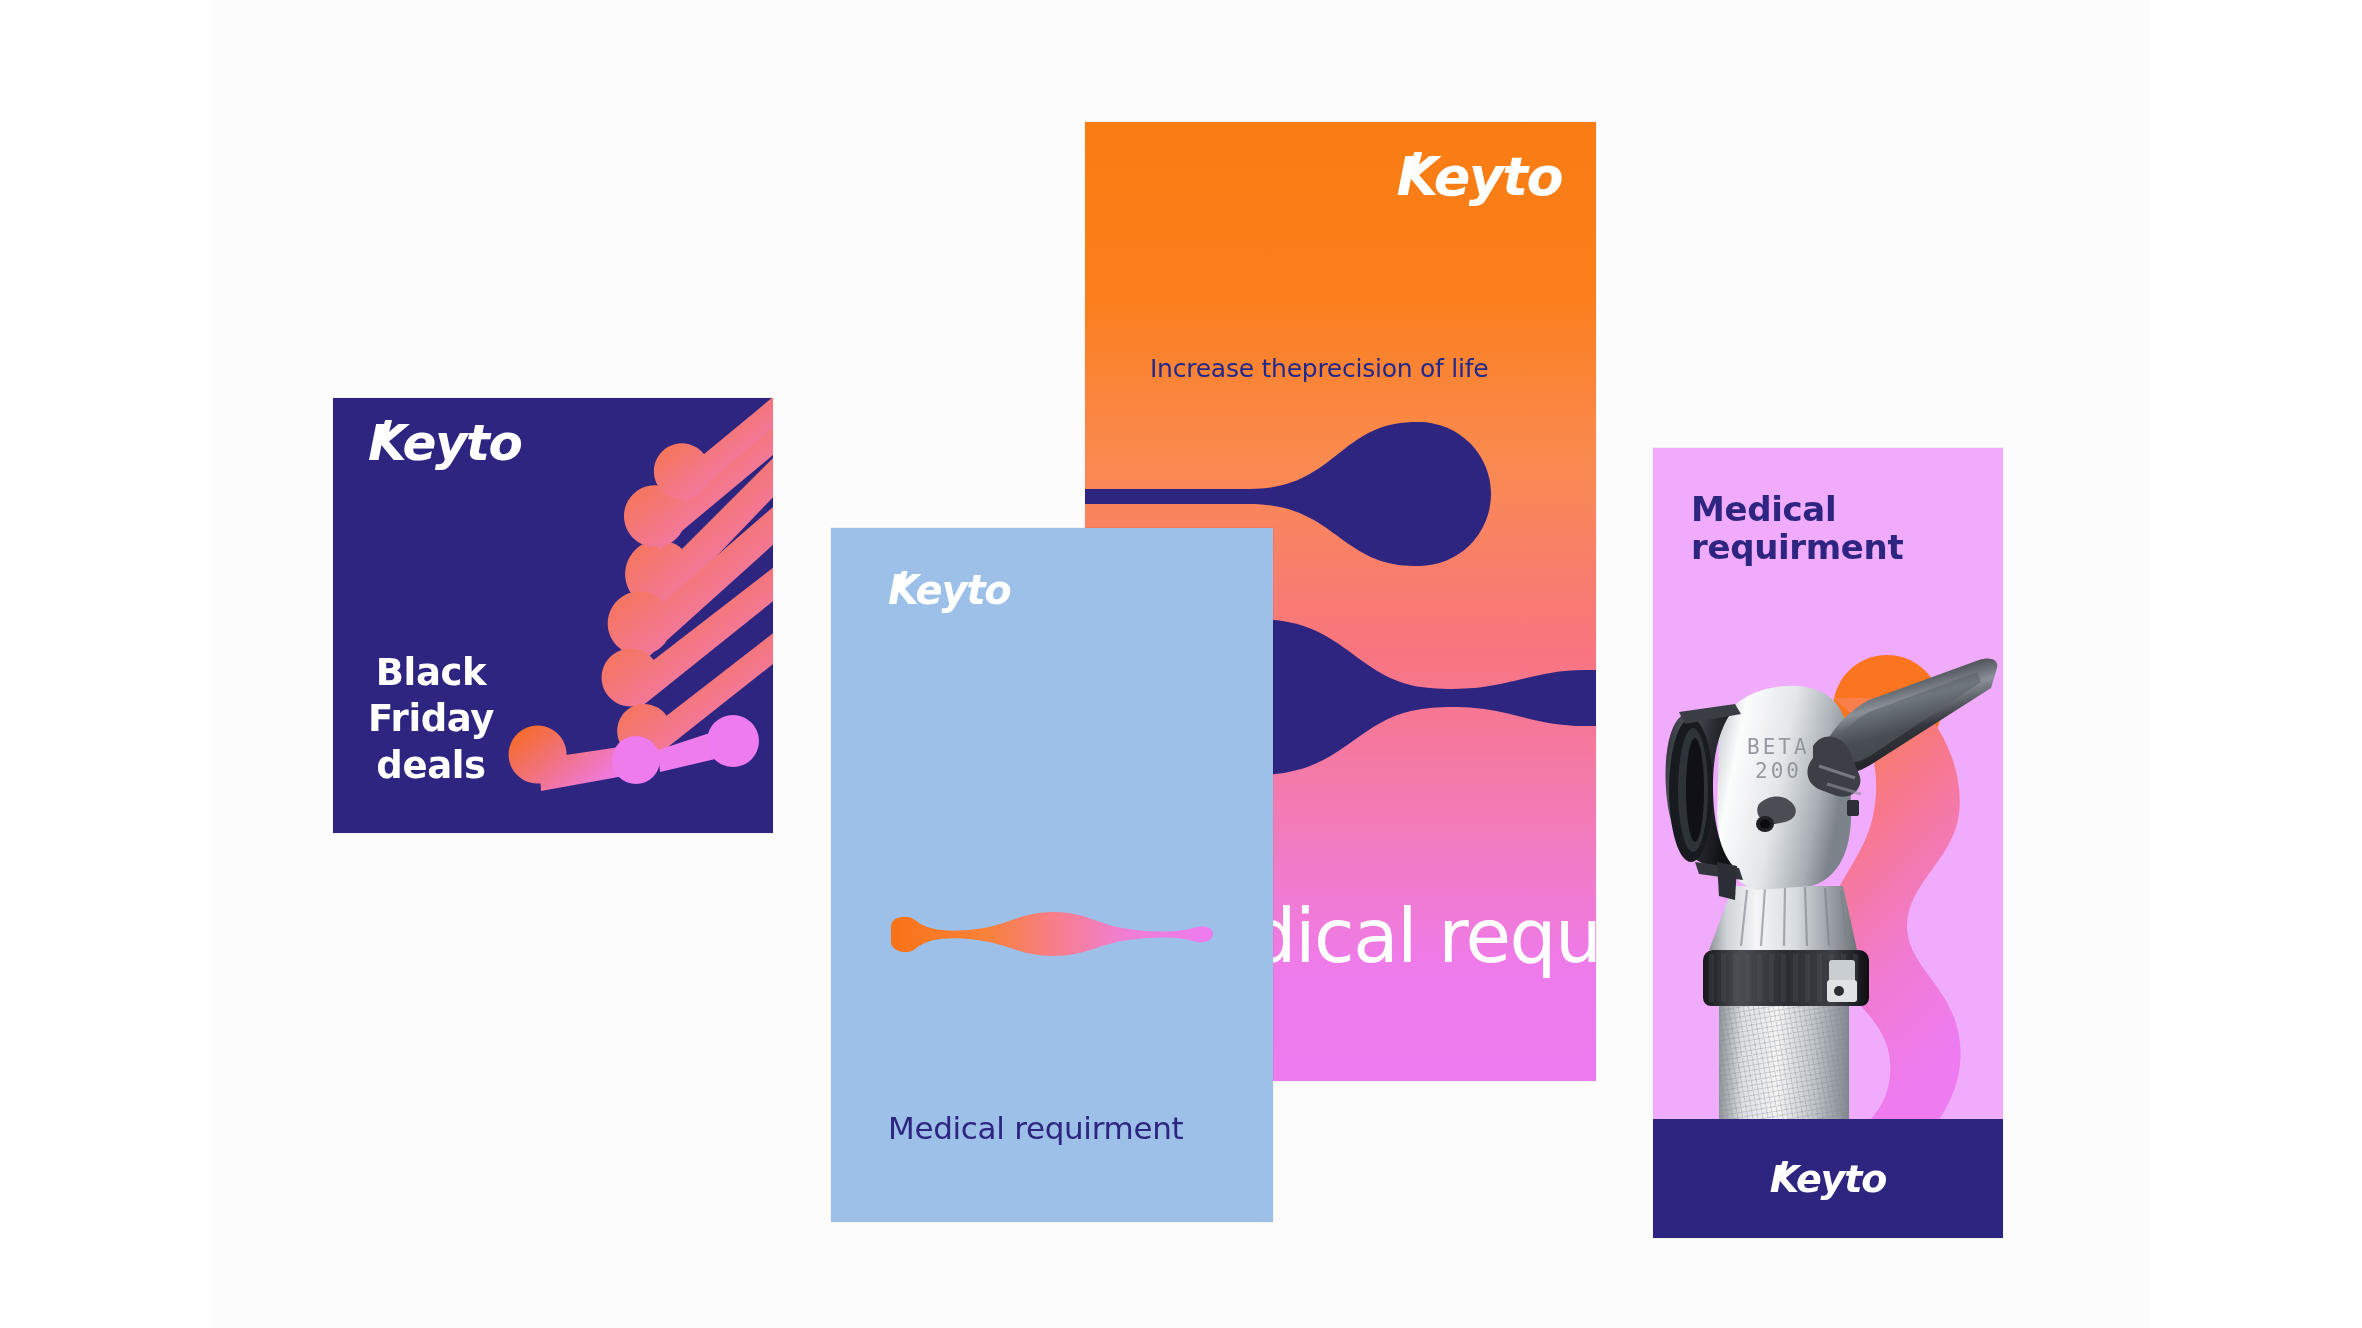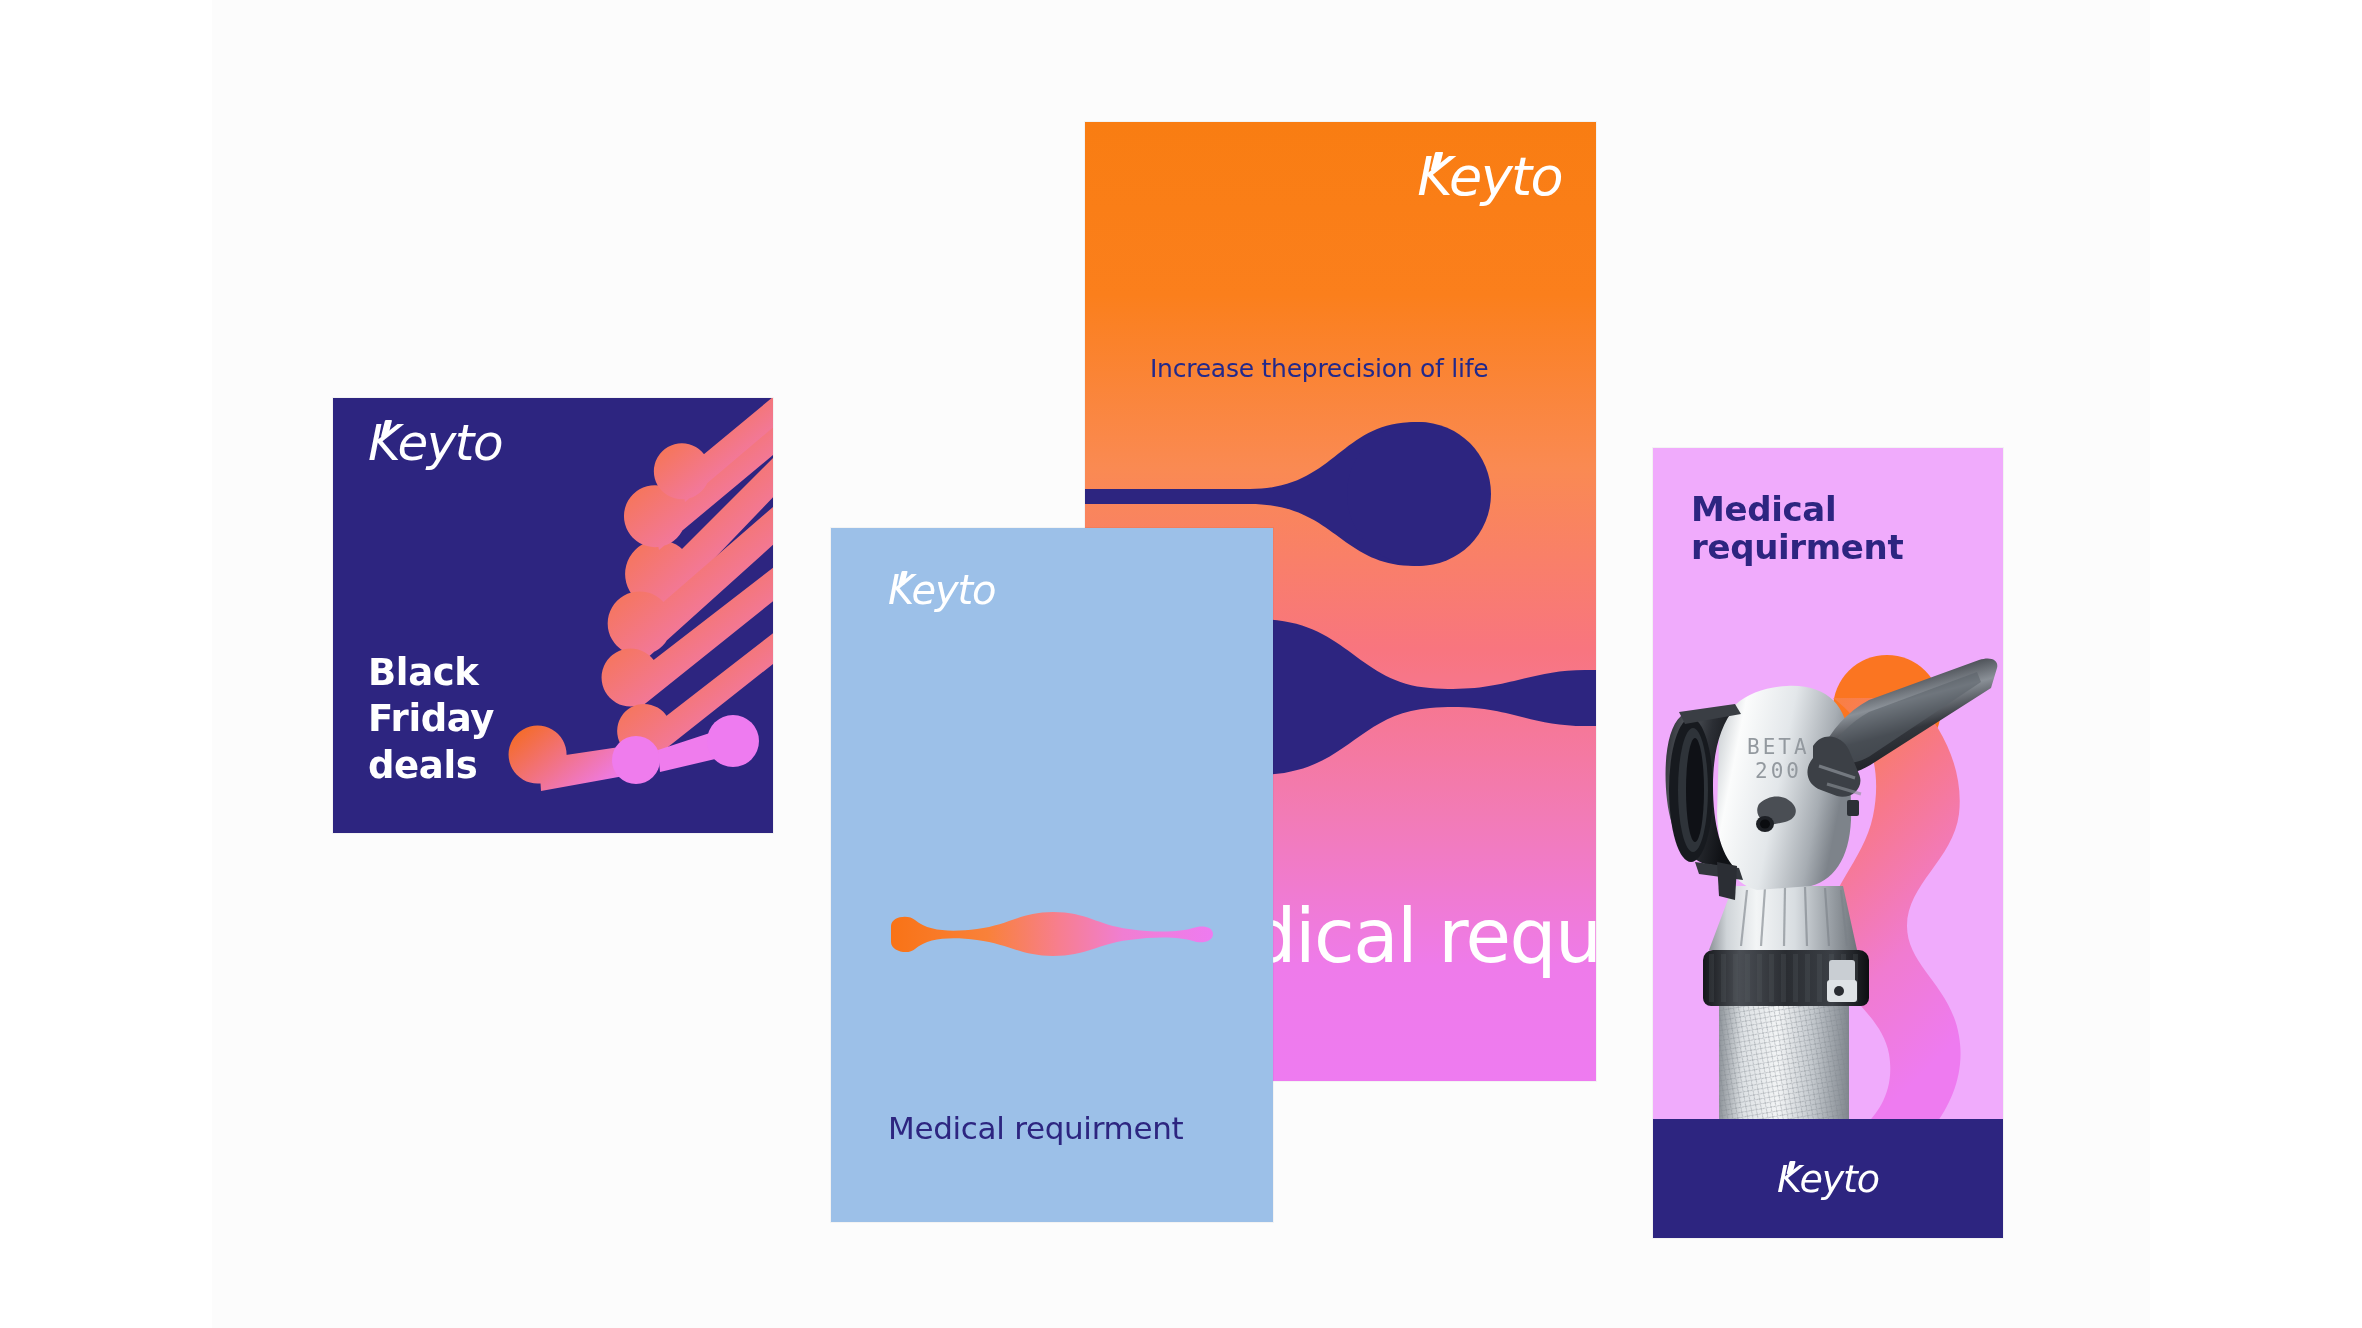--- a/index.html
+++ b/index.html
@@ -30,21 +30,21 @@
   
   .poster {
     position: absolute;
     overflow: hidden;
     box-shadow: 0 0 0 1px rgba(0,0,0,0.035);
   }
 
   
   .logo {
     font-family: "DejaVu Sans", sans-serif;
-    font-weight: normal;
+    font-weight: bold;
     font-style: italic;
     letter-spacing: -0.03em;
     white-space: nowrap;
     line-height: 1;
     position: relative;
     display: inline-block;
   }
   .logo .k-slash {
     position: absolute;
     background: currentColor;
@@ -74,20 +74,21 @@
     position: absolute;
     left: 35px;
     top: 252px;
     color: #ffffff;
     font-family: "DejaVu Sans", sans-serif;
     font-size: 37px;
     font-weight: bold;
     line-height: 1.25;
     white-space: pre-line;
     letter-spacing: -0.01em;
+    text-align: center;
   }
   #bf-pins {
     position: absolute;
     left: 0; top: 0; width: 100%; height: 100%;
   }
 
   
   #poster-gradient {
     left: 1085px;
     top: 122px;

